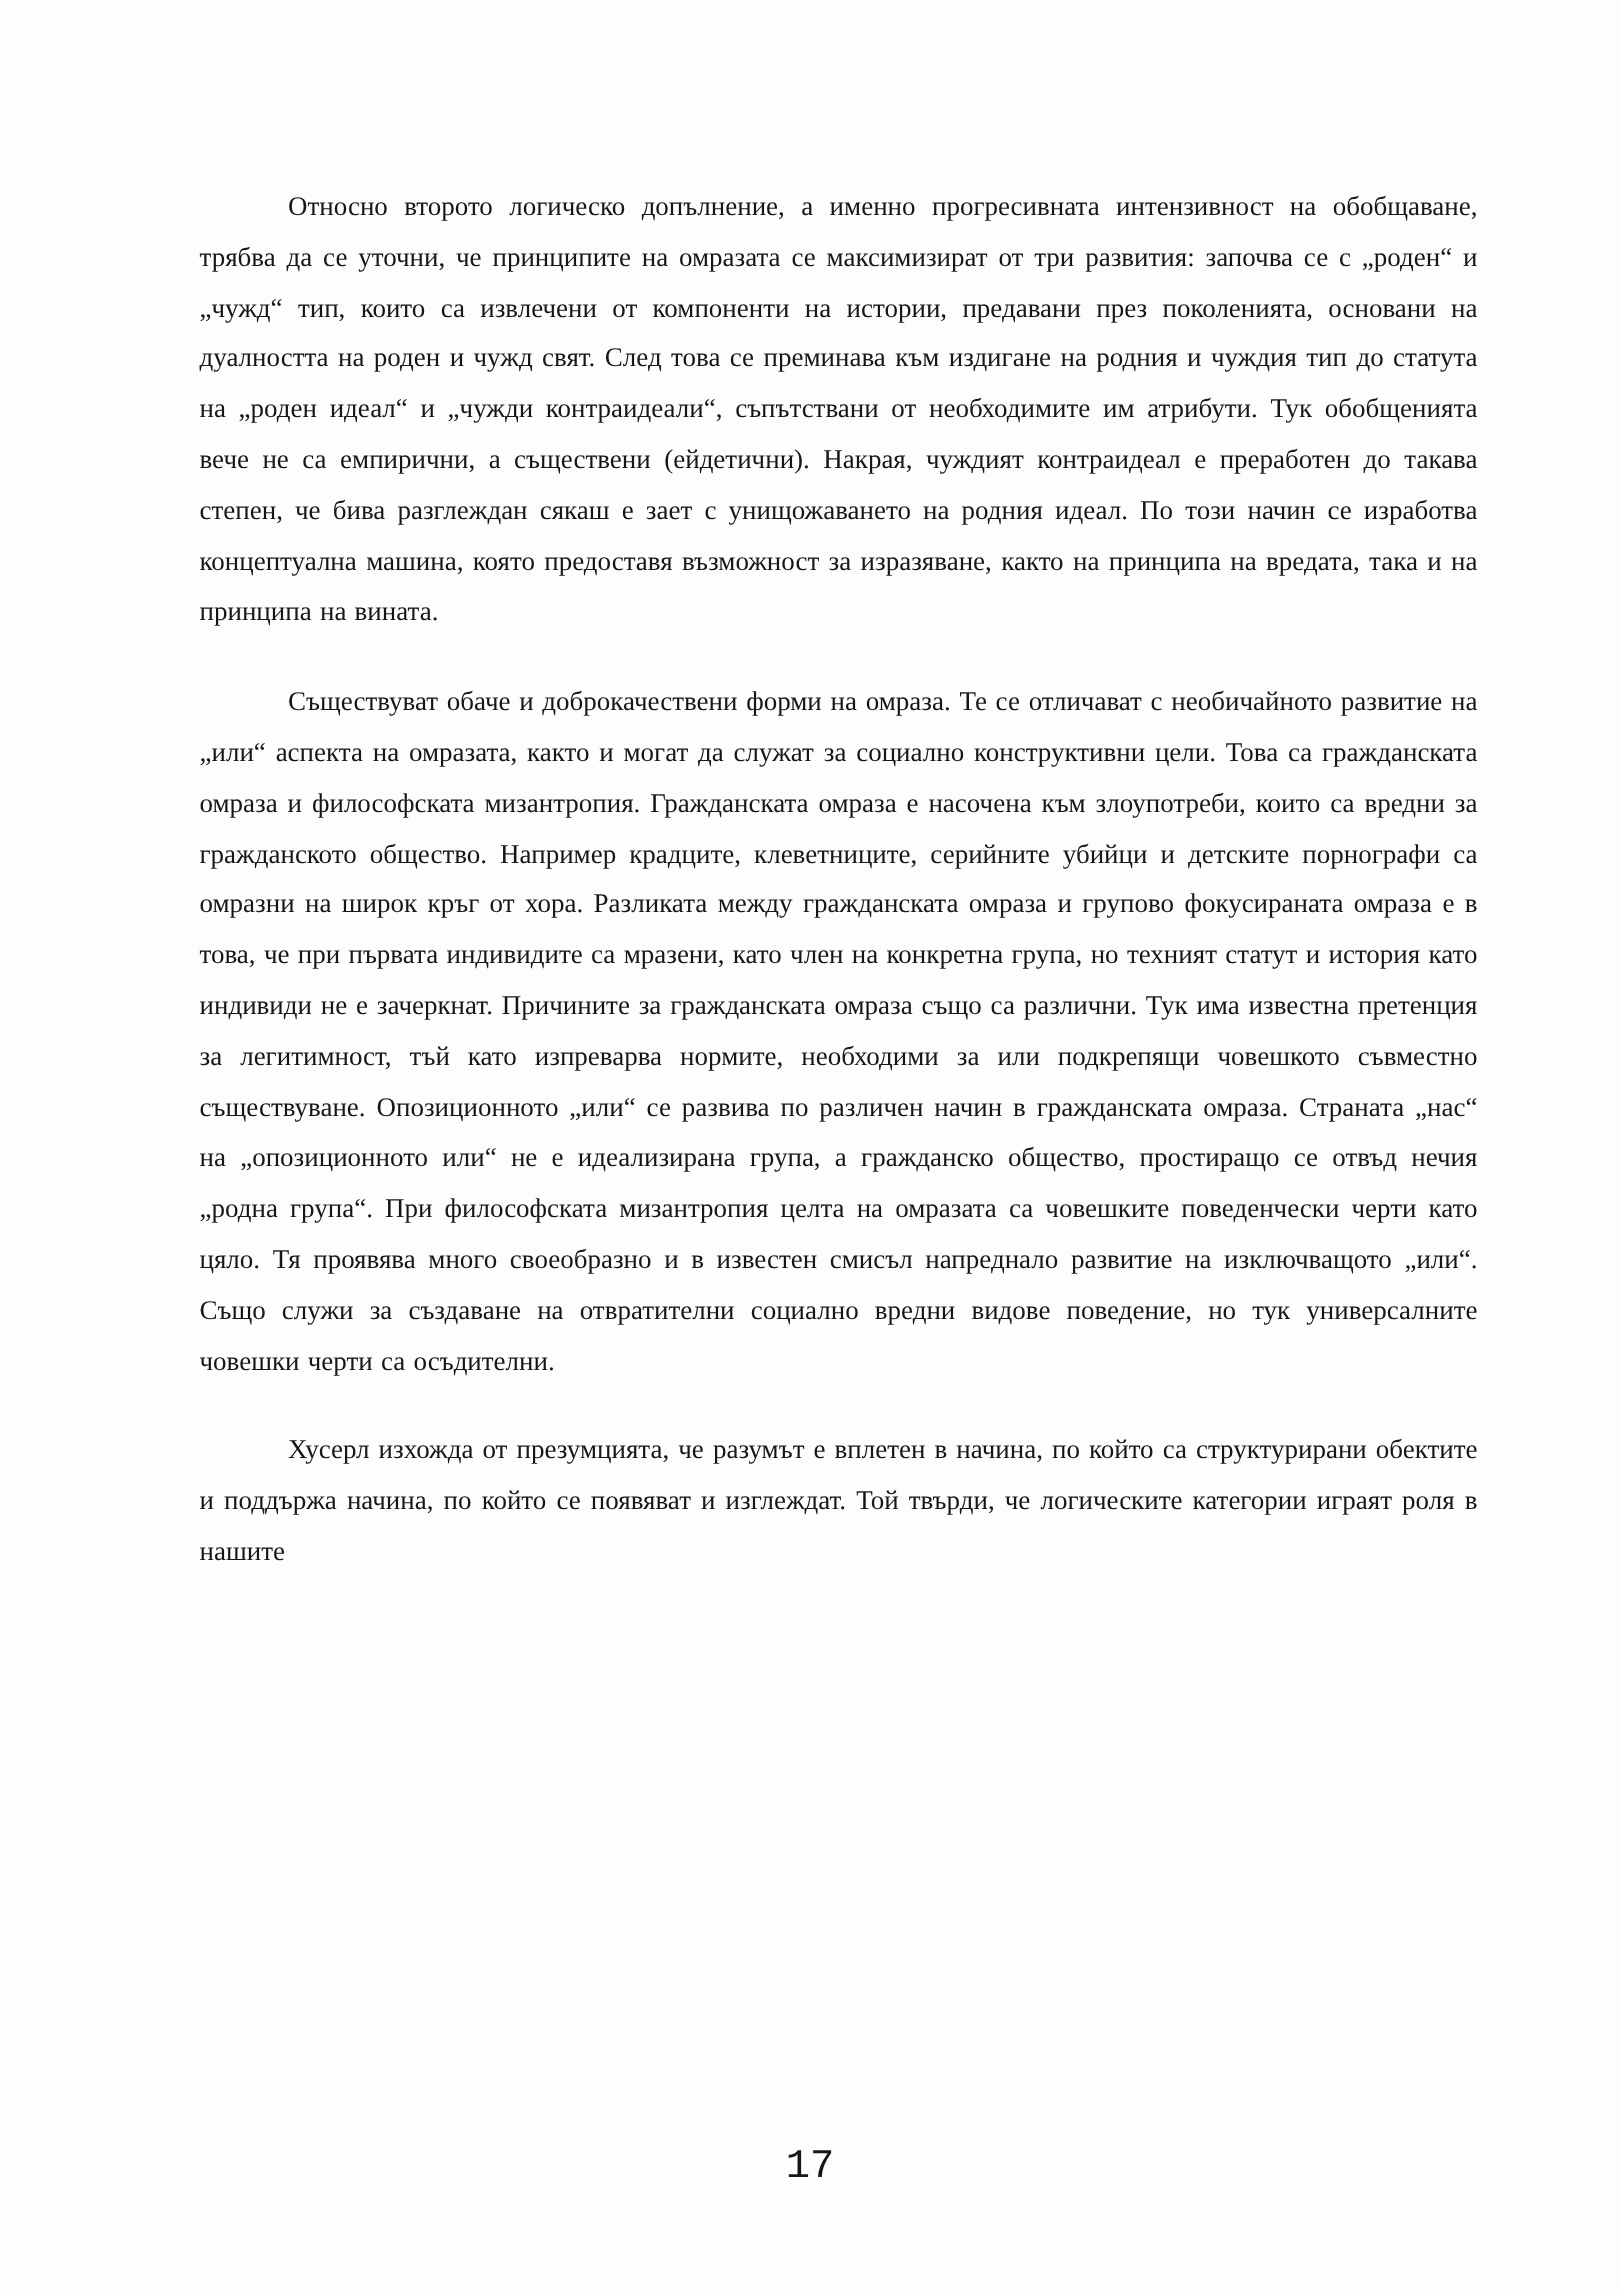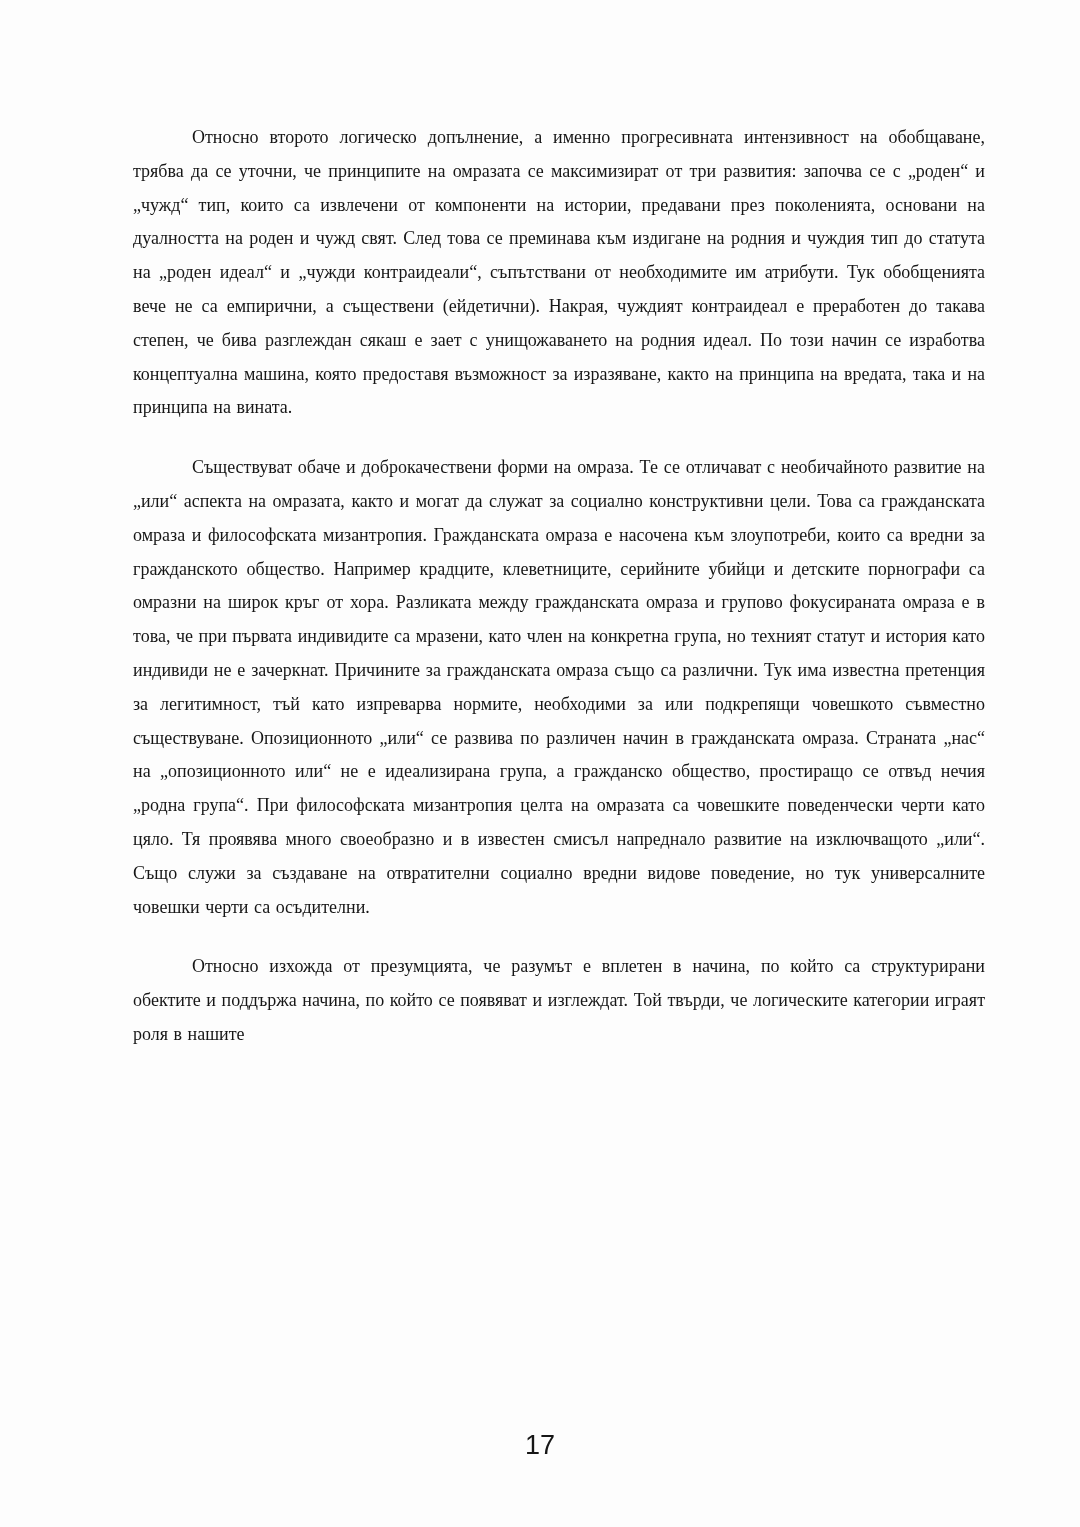--- a/index.html
+++ b/index.html
@@ -36,28 +36,28 @@
   }
   p.para:last-child {
     margin-bottom: 0;
   }
   .page-number {
     position: absolute;
     top: 1430px;
     left: 0;
     width: 100%;
     text-align: center;
-    font-family: Liberation Sans, sans-serif;
+    font-family: Liberation Mono, monospace;
     font-size: 27px;
     color: #161616;
   }
 </style>
 </head>
 <body>
 
 <div class="doc-page">
   <div class="text-block">
     <p class="para">Относно второто логическо допълнение, а именно прогресивната интензивност на обобщаване, трябва да се уточни, че принципите на омразата се максимизират от три развития: започва се с „роден“ и „чужд“ тип, които са извлечени от компоненти на истории, предавани през поколенията, основани на дуалността на роден и чужд свят. След това се преминава към издигане на родния и чуждия тип до статута на „роден идеал“ и „чужди контраидеали“, съпътствани от необходимите им атрибути. Тук обобщенията вече не са емпирични, а съществени (ейдетични). Накрая, чуждият контраидеал е преработен до такава степен, че бива разглеждан сякаш е зает с унищожаването на родния идеал. По този начин се изработва концептуална машина, която предоставя възможност за изразяване, както на принципа на вредата, така и на принципа на вината.</p>
     <p class="para">Съществуват обаче и доброкачествени форми на омраза. Те се отличават с необичайното развитие на „или“ аспекта на омразата, както и могат да служат за социално конструктивни цели. Това са гражданската омраза и философската мизантропия. Гражданската омраза е насочена към злоупотреби, които са вредни за гражданското общество. Например крадците, клеветниците, серийните убийци и детските порнографи са омразни на широк кръг от хора. Разликата между гражданската омраза и групово фокусираната омраза е в това, че при първата индивидите са мразени, като член на конкретна група, но техният статут и история като индивиди не е зачеркнат. Причините за гражданската омраза също са различни. Тук има известна претенция за легитимност, тъй като изпреварва нормите, необходими за или подкрепящи човешкото съвместно съществуване. Опозиционното „или“ се развива по различен начин в гражданската омраза. Страната „нас“ на „опозиционното или“ не е идеализирана група, а гражданско общество, простиращо се отвъд нечия „родна група“. При философската мизантропия целта на омразата са човешките поведенчески черти като цяло. Тя проявява много своеобразно и в известен смисъл напреднало развитие на изключващото „или“. Също служи за създаване на отвратителни социално вредни видове поведение, но тук универсалните човешки черти са осъдителни.</p>
-    <p class="para">Относно изхожда от презумцията, че разумът е вплетен в начина, по който са структурирани обектите и поддържа начина, по който се появяват и изглеждат. Той твърди, че логическите категории играят роля в нашите</p>
+    <p class="para">Хусерл изхожда от презумцията, че разумът е вплетен в начина, по който са структурирани обектите и поддържа начина, по който се появяват и изглеждат. Той твърди, че логическите категории играят роля в нашите</p>
   </div>
   <div class="page-number">17</div>
 </div>
 
 </body></html>

